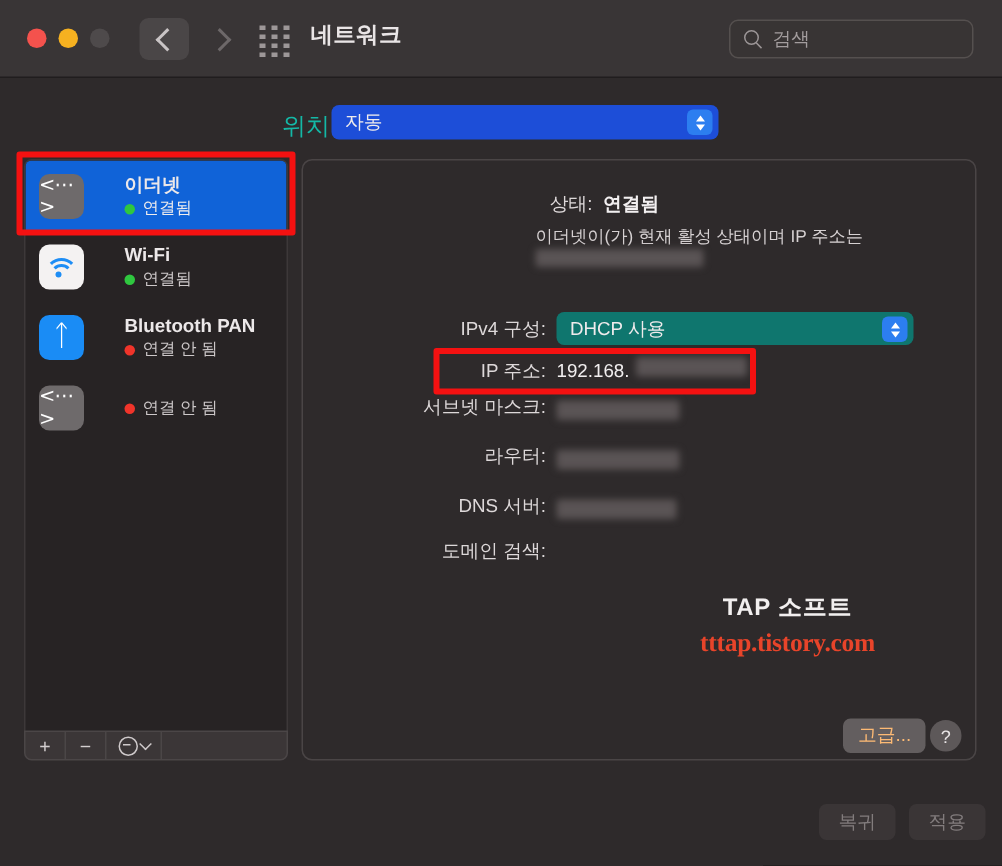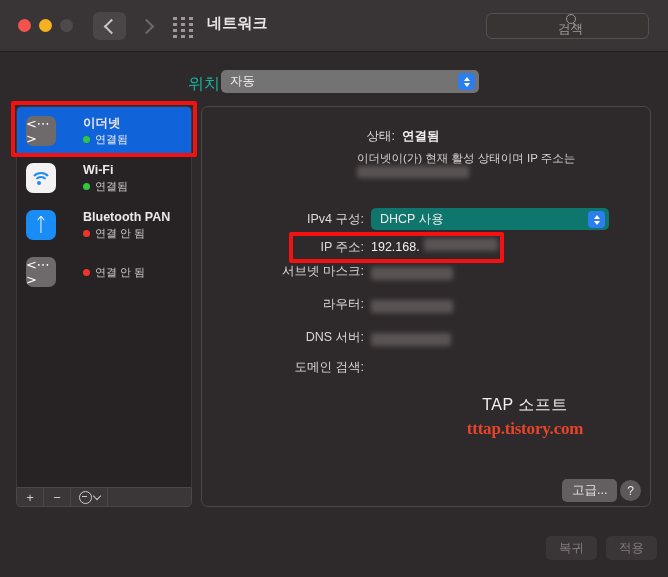--- a/index.html
+++ b/index.html
@@ -80,21 +80,20 @@
   #search-field {
     position: absolute;
     right: 19px; top: 13px;
     width: 163px; height: 26px;
     border: 1px solid #55504f;
     border-radius: 6px;
     background: #383434;
     box-sizing: border-box;
     display: flex;
     align-items: center;
-    flex-direction: column;
   }
   #search-icon {
     position: relative;
     margin-left: 9px;
     width: 13px; height: 13px;
   }
   #search-icon .ring {
     position: absolute; left: 0; top: 0;
     width: 8px; height: 8px;
     border: 1.4px solid #9c9697;
@@ -118,21 +117,21 @@
   #location-label {
     position: absolute;
     left: 188px; top: 74px;
     font-size: 16px;
     color: #14b8a6;
   }
   #location-popup {
     position: absolute;
     left: 221px; top: 70px;
     width: 258px; height: 23px;
-    background: #737373;
+    background: #1d4ed8;
     border-radius: 5px;
     box-sizing: border-box;
     display: flex;
     align-items: center;
   }
   #location-popup .value {
     margin-left: 9px;
     font-size: 12.5px;
     color: #efebec;
   }
@@ -378,21 +377,21 @@
   
   #watermark {
     position: absolute;
     left: 430px; top: 395px;
     width: 190px;
     text-align: center;
     pointer-events: none;
   }
   #watermark .wm1 {
     font-size: 16px;
-    font-weight: normal;
+    font-weight: bold;
     color: #f2efef;
     letter-spacing: 0.5px;
   }
   #watermark .wm2 {
     margin-top: 3px;
     font-size: 17px;
     font-weight: bold;
     color: #e8442a;
     font-family: "Liberation Serif", "DejaVu Serif", serif;
     letter-spacing: -0.2px;
@@ -404,21 +403,21 @@
     left: 562px; top: 479px;
     min-width: 52px;
     height: 23px;
     padding: 0 10px;
     background: #635e5f;
     border-radius: 5px;
     display: flex;
     align-items: center;
     justify-content: center;
     font-size: 12.5px;
-    color: #e5e5e5;
+    color: #fdba74;
     box-sizing: border-box;
   }
   #help-button {
     position: absolute;
     left: 620px; top: 480px;
     width: 21px; height: 21px;
     border-radius: 50%;
     background: #5d5859;
     display: flex;
     align-items: center;

